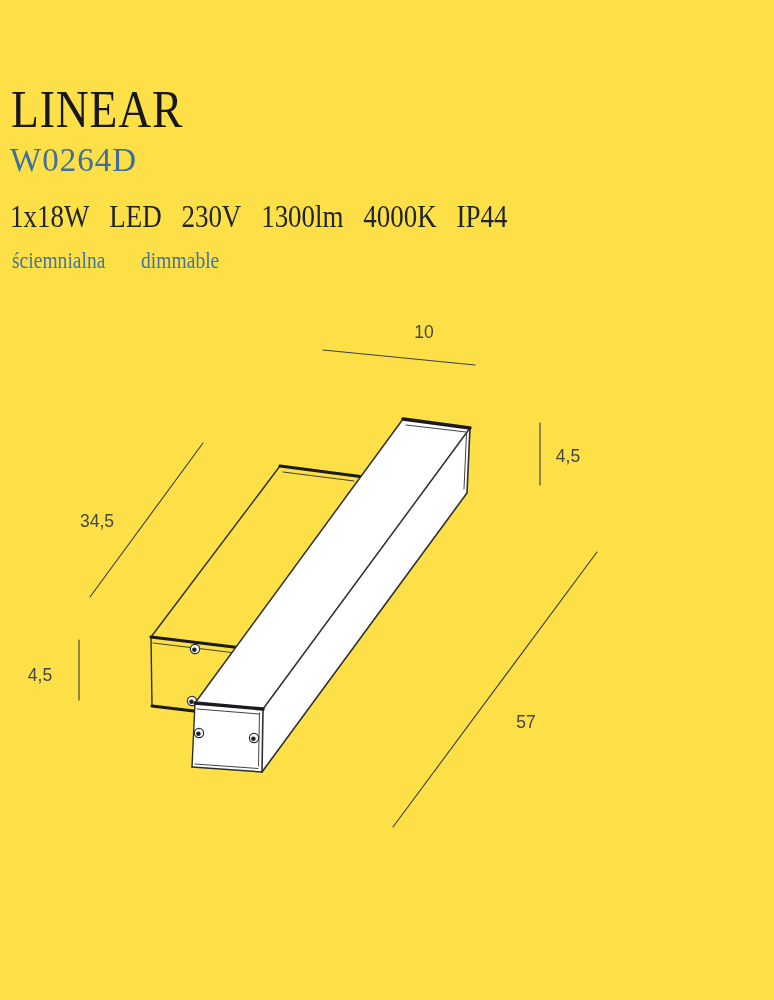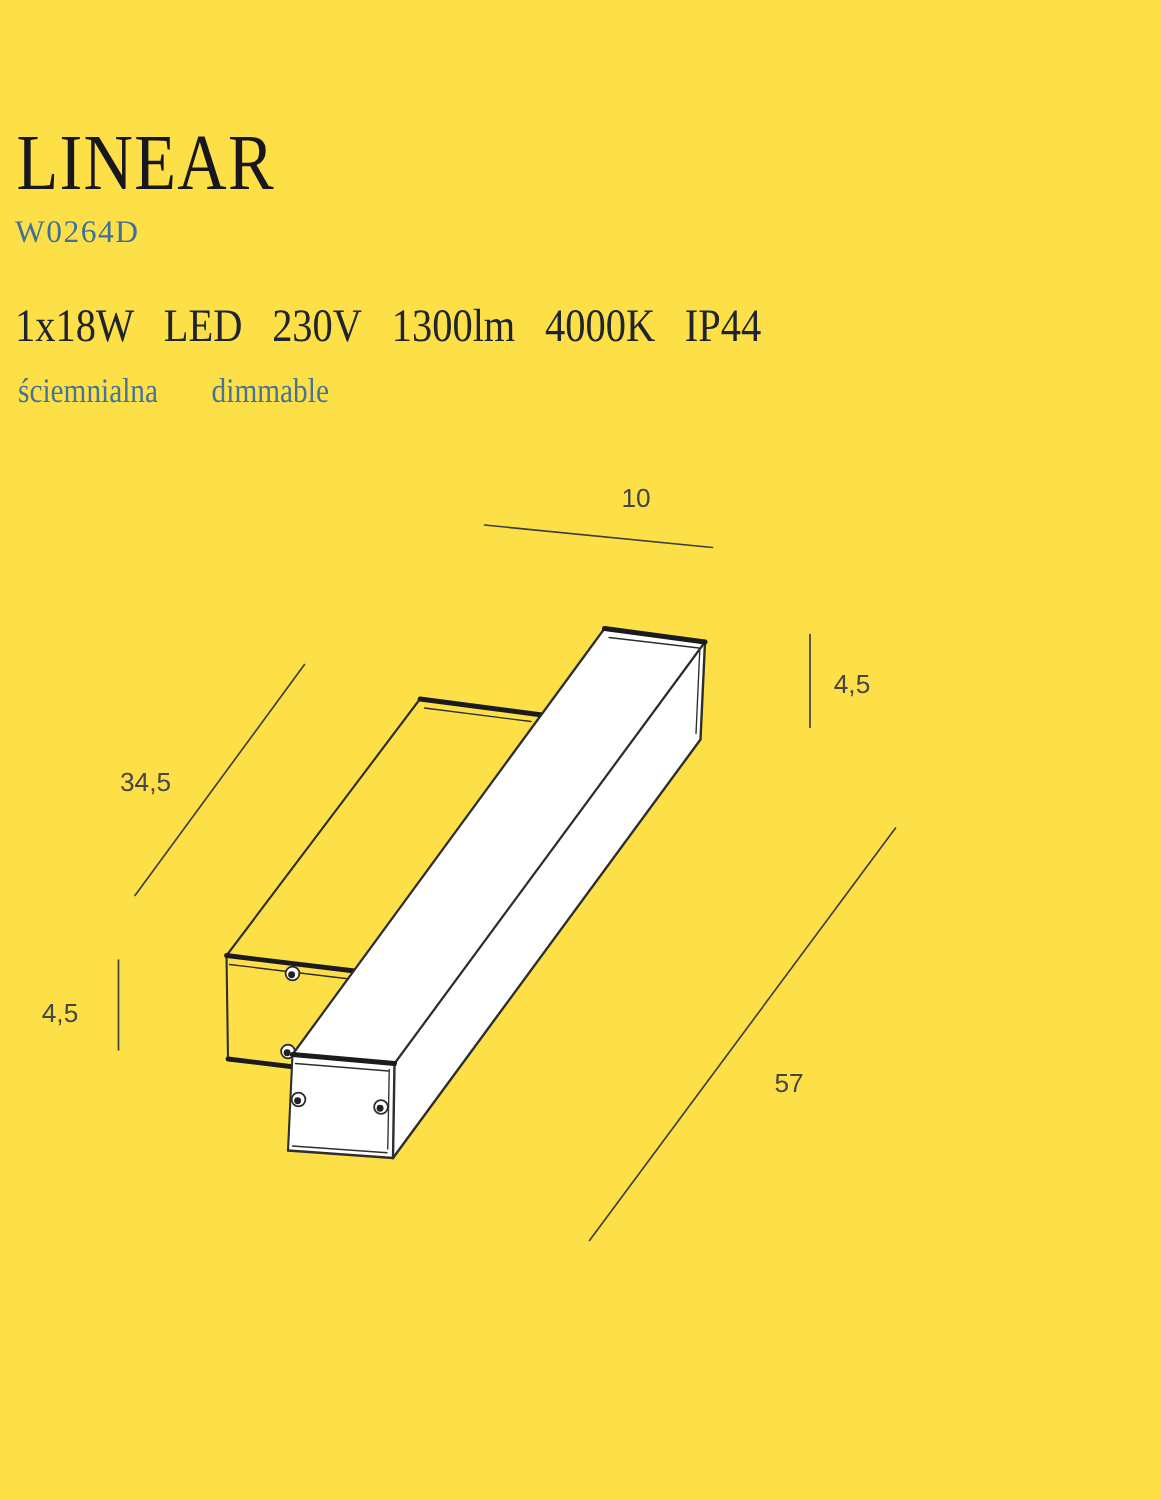--- a/index.html
+++ b/index.html
@@ -23,21 +23,21 @@
     letter-spacing:1px;
     white-space:nowrap;
     transform:scaleX(0.86);
     transform-origin:0 0;
     margin:0;
   }
   .model{
     position:absolute;
     left:10px;
     top:144px;
-    font-size:21px;
+    font-size:33px;
     line-height:1;
     color:#3e6f9e;
     letter-spacing:1px;
     white-space:nowrap;
   }
   .specs{
     position:absolute;
     left:10px;
     top:201px;
     font-size:31px;

